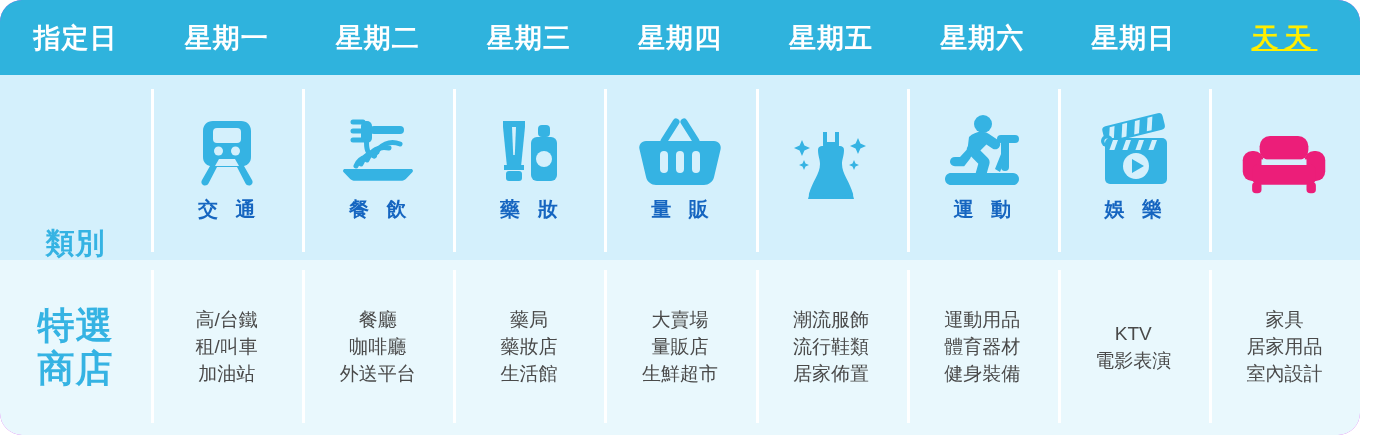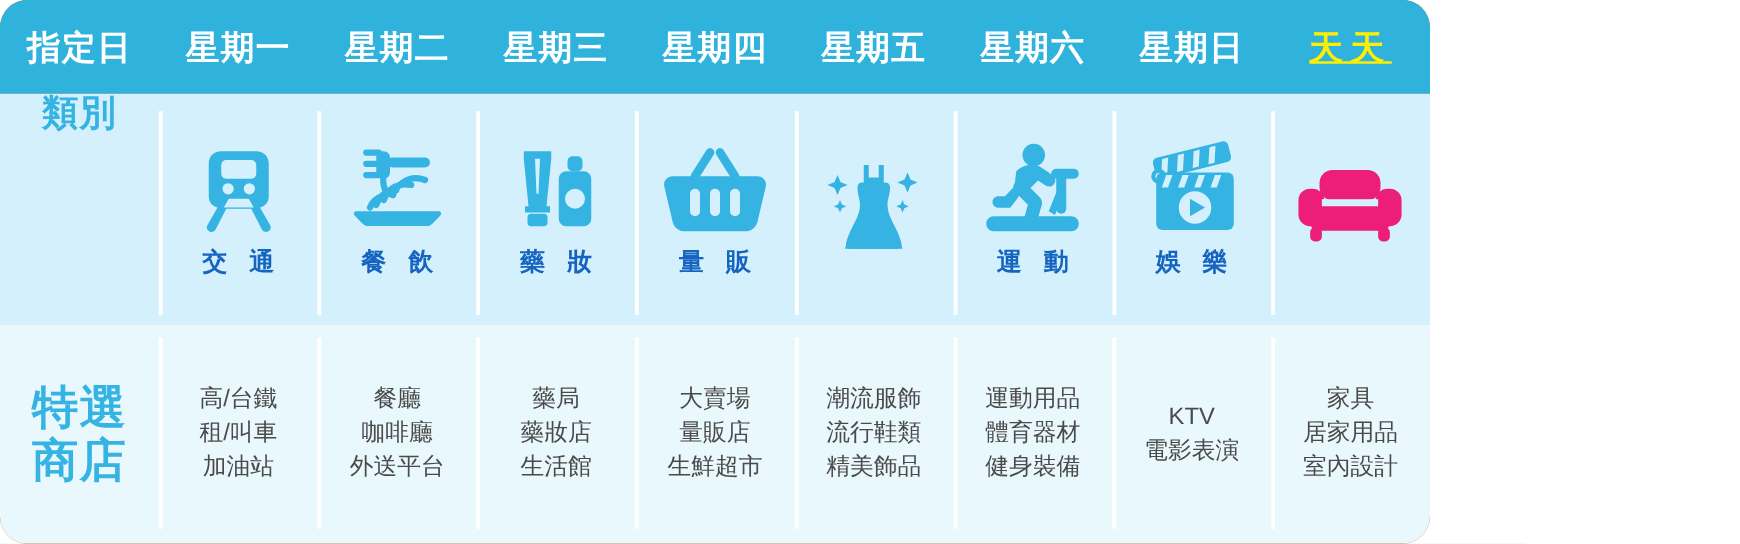--- a/index.html
+++ b/index.html
@@ -1,24 +1,24 @@
 <!DOCTYPE html>
 <html><head>
 <meta charset="utf-8">
 <style>
   html,body{margin:0;padding:0;background:#ffffff;}
   body{font-family:"Liberation Sans","DejaVu Sans",sans-serif;}
 
   .card{
     position:relative;
-    width:1144px;height:435px;
+    width:1360px;height:435px;
     box-sizing:border-box;
     border-radius:22px;
     overflow:hidden;
-    background:#a16207;
+    background:#d946ef;
   }
 
   
   .header{
     display:flex;
     height:75px;
     background:#2fb3dd;
   }
   .header .hcell{
     flex:1 1 0;
@@ -41,21 +41,21 @@
     flex:1 1 0;
     position:relative;
     display:flex;flex-direction:column;
     align-items:center;justify-content:center;
   }
   .cat-row .ccell + .ccell::before{
     content:"";
     position:absolute;left:0;top:14px;bottom:8px;
     width:3px;background:#ffffff;
   }
-  .cat-row .ccell.rowlabel{justify-content:flex-start;}
+  .cat-row .ccell.rowlabel{justify-content:flex-end;}
   .rowlabel-text{
     color:#35b3e3;
     font-size:29px;
     font-weight:bold;
     letter-spacing:1px;
     line-height:1.15;
     text-align:center;
   }
   .cat-icon{
     height:78px;width:90px;
@@ -290,21 +290,21 @@
 
     <div class="scell">
       <div class="store-line">大賣場</div>
       <div class="store-line">量販店</div>
       <div class="store-line">生鮮超市</div>
     </div>
 
     <div class="scell">
       <div class="store-line">潮流服飾</div>
       <div class="store-line">流行鞋類</div>
-      <div class="store-line">精美飾品</div>
+      <div class="store-line">居家佈置</div>
     </div>
 
     <div class="scell">
       <div class="store-line">運動用品</div>
       <div class="store-line">體育器材</div>
       <div class="store-line">健身裝備</div>
     </div>
 
     <div class="scell">
       <div class="store-line">KTV</div>

